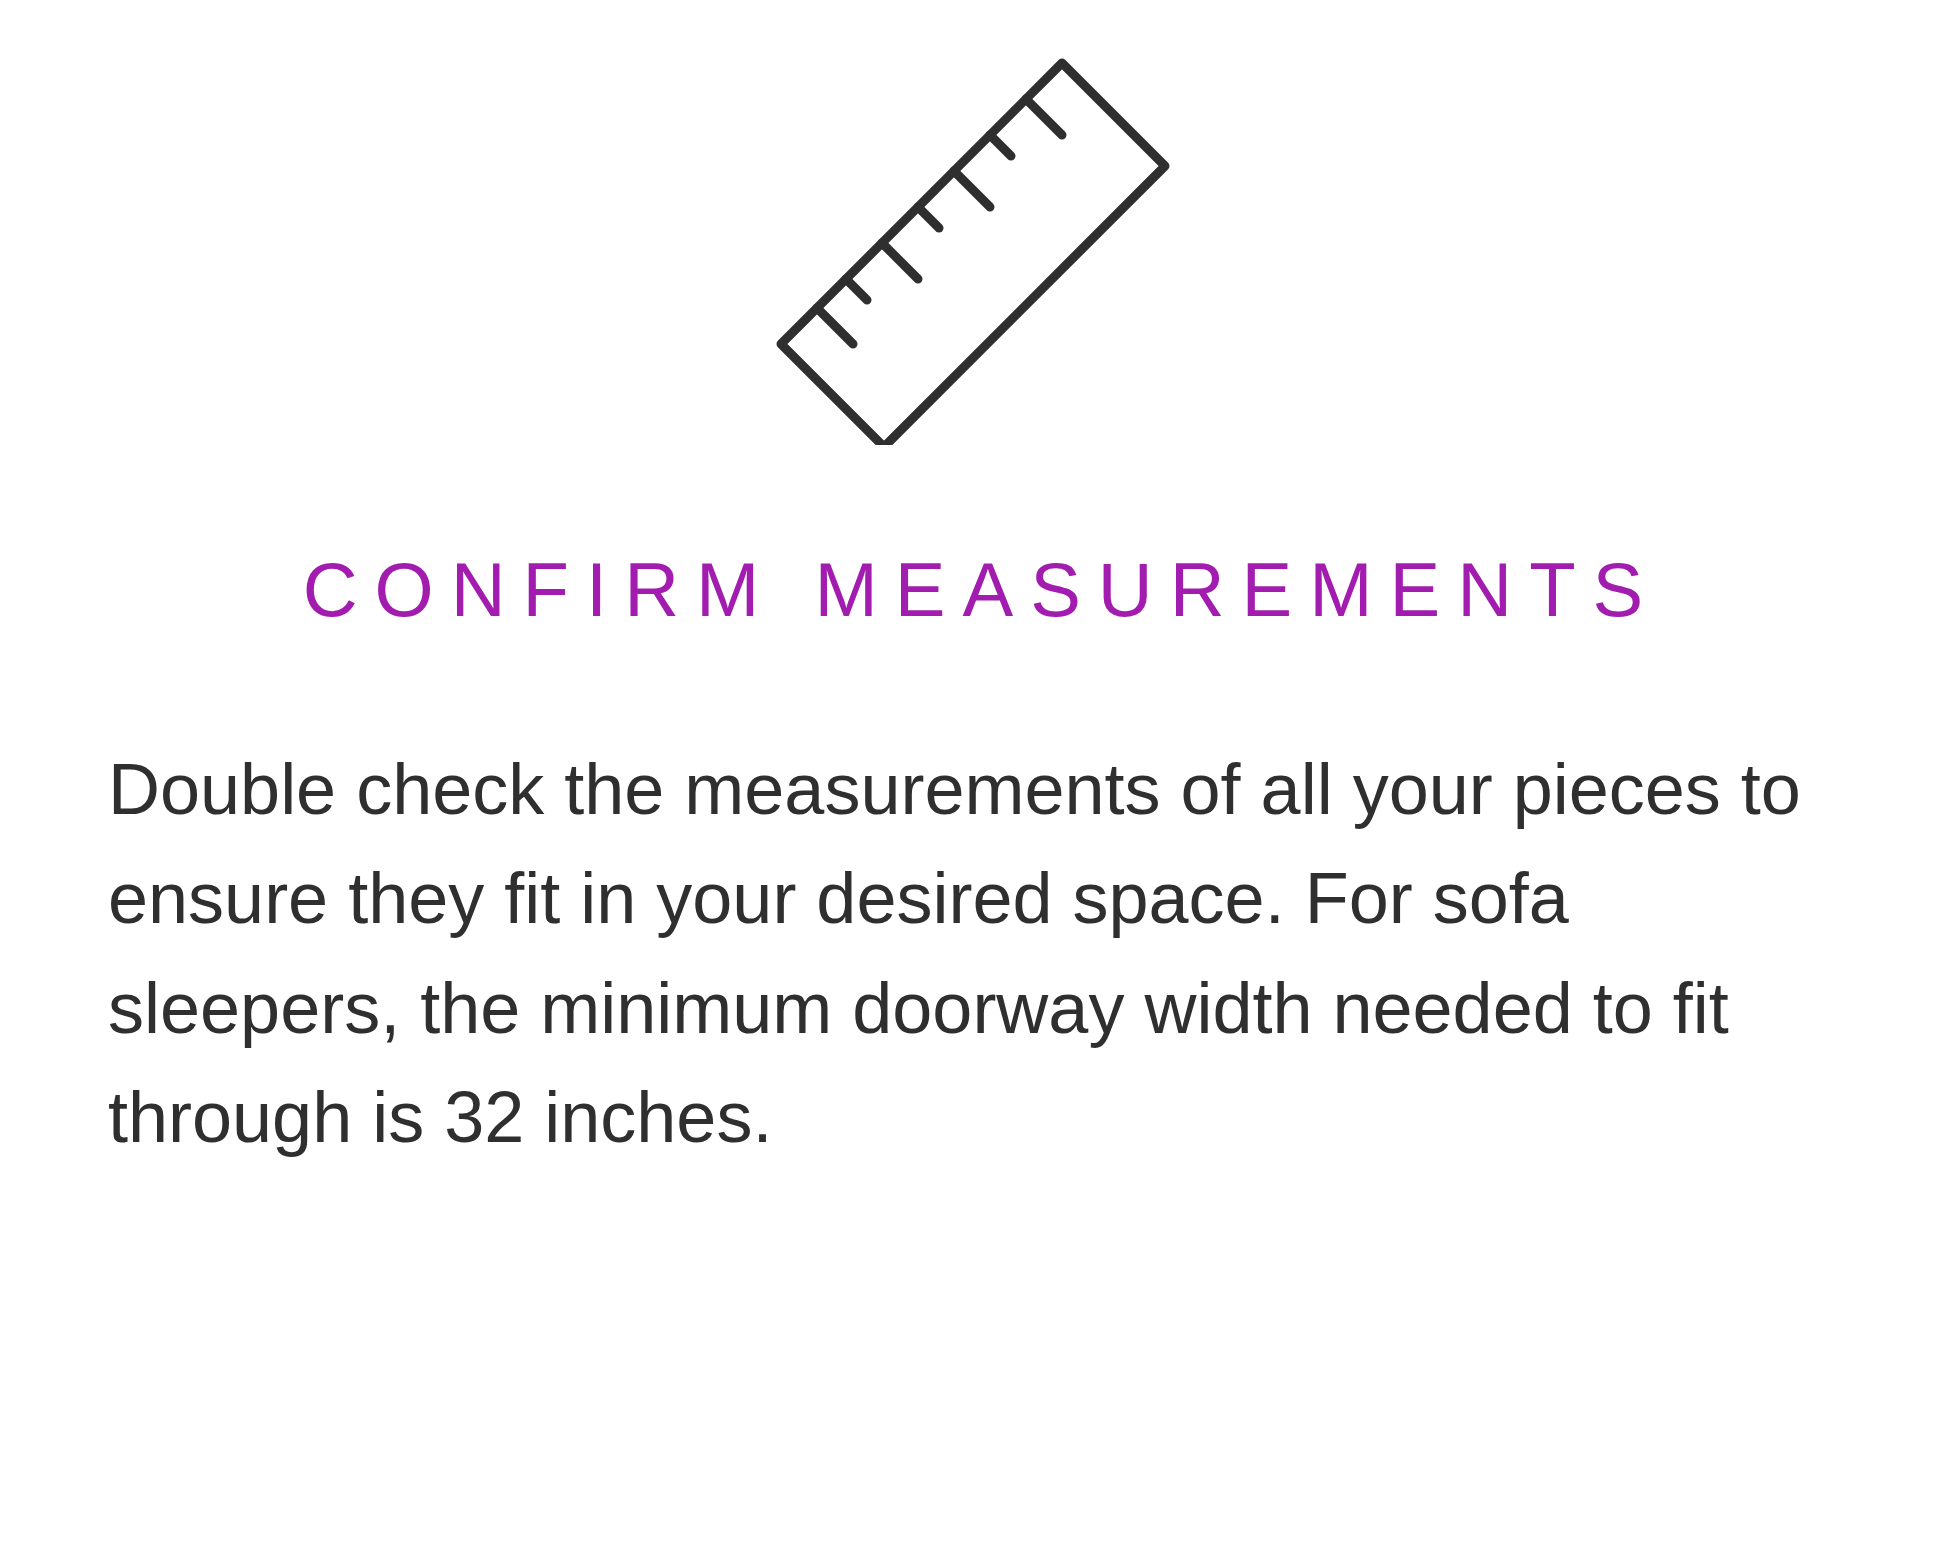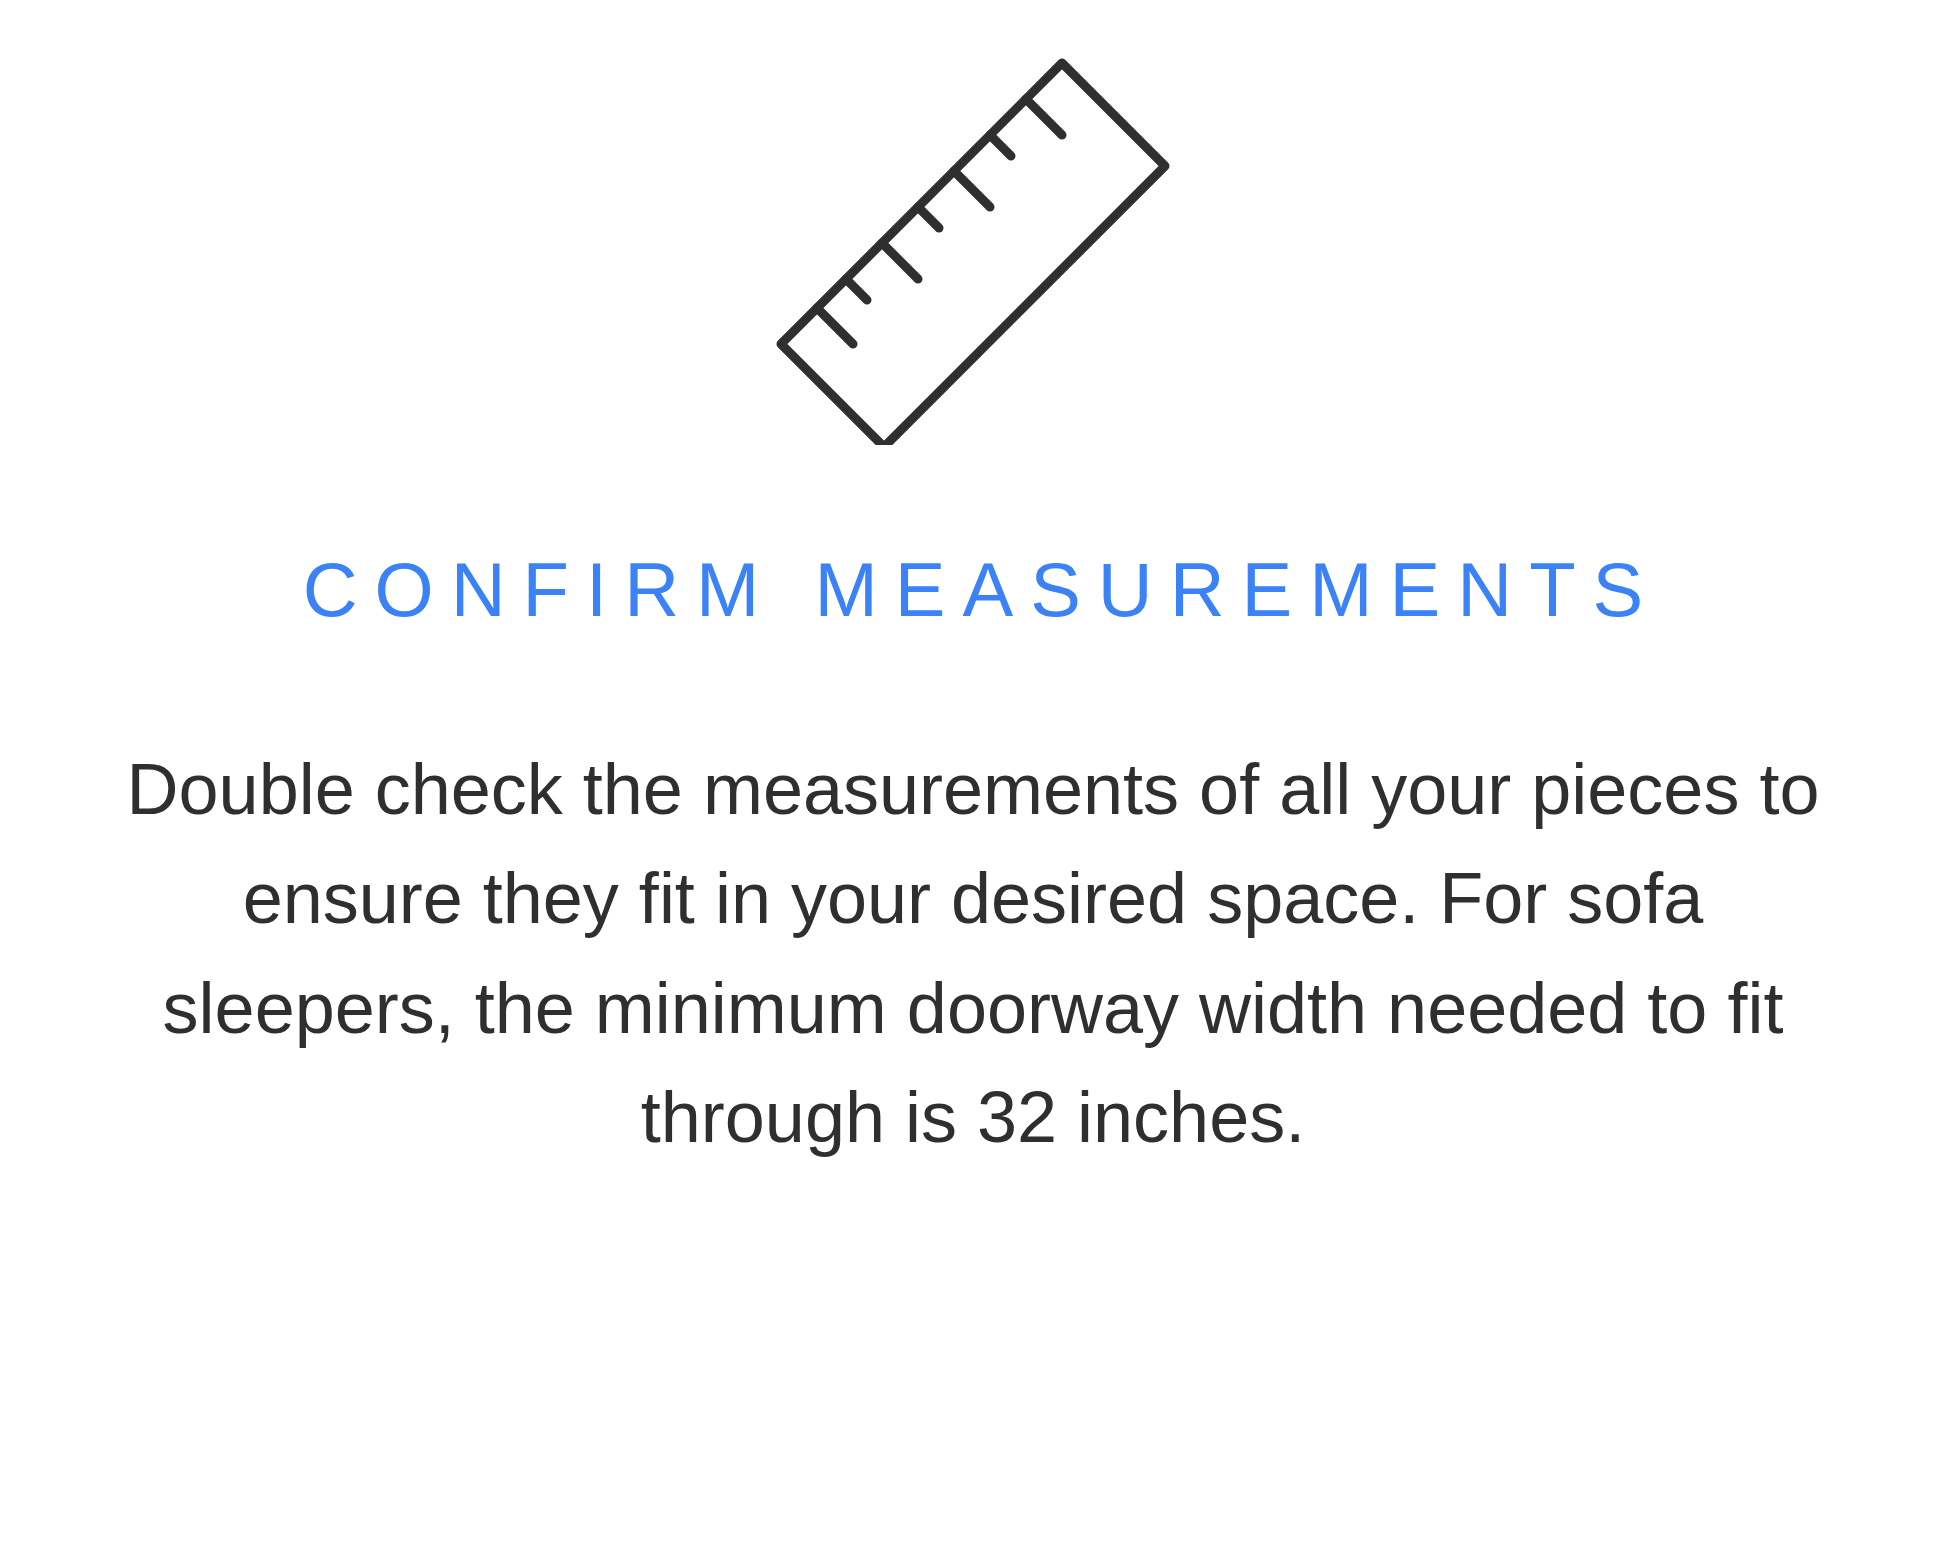--- a/index.html
+++ b/index.html
@@ -35,32 +35,31 @@
   .icon-wrap svg {
     display: block;
   }
   .heading {
     margin-top: 100px;
     font-size: 76px;
     line-height: 1.05;
     letter-spacing: 17px;
     text-indent: 17px;
     font-weight: 400;
-    color: #3b82f6;
+    color: #a21caf;
     text-align: center;
     white-space: nowrap;
   }
   .body-text {
     margin-top: 105px;
     width: 1730px;
     font-size: 72px;
     line-height: 1.52;
     font-weight: 400;
     color: #2f2f2f;
-    text-align: center;
   }
 </style>
 </head>
 <body>
 
 <div class="card">
 
   <div class="icon-wrap">
     <svg width="400" height="390" viewBox="0 0 400 390" fill="none" xmlns="http://www.w3.org/2000/svg" aria-hidden="true">
       <g stroke="#2f2f2f" stroke-width="9" stroke-linecap="round" stroke-linejoin="round" fill="none">

